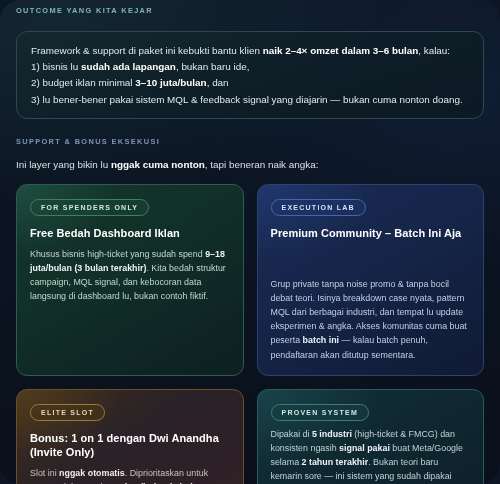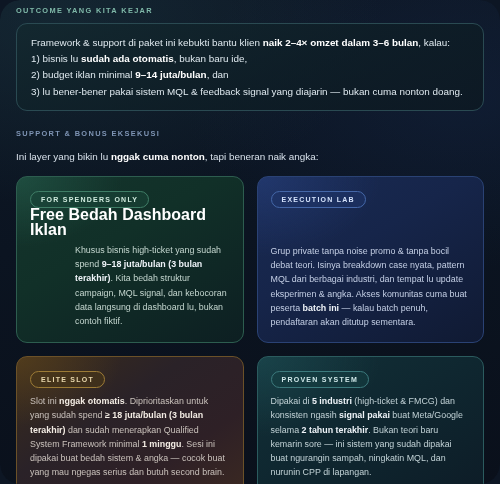--- a/index.html
+++ b/index.html
@@ -33,21 +33,21 @@
     font-size: 7.4px;
     font-weight: 700;
     letter-spacing: 1.35px;
     text-transform: uppercase;
   }
   .eyebrow-outcome { color: #7fb8a8; padding-top: 6px; }
   .eyebrow-support { color: #7e94b4; }
 
   
   .outcome-box {
-    margin-top: 8px;
+    margin-top: 16px;
     border: 1px solid #2a4a52;
     border-radius: 11px;
     background: linear-gradient(160deg, rgba(19,40,47,0.88) 0%, rgba(14,30,38,0.80) 55%, rgba(12,24,32,0.78) 100%);
     padding: 11px 14px 13px 14px;
     height: 88px;
   }
   .outcome-text {
     font-size: 9.9px;
     line-height: 16.2px;
     color: #dfe9ef;
@@ -126,70 +126,72 @@
     border: 1px solid transparent;
     white-space: nowrap;
   }
   .badge-spenders { color: #cfeadd; border-color: #3f7d66; background: rgba(25,70,56,0.55); }
   .badge-execution { color: #d4e2fb; border-color: #4467a8; background: rgba(30,52,104,0.60); }
   .badge-elite { color: #e9d8ad; border-color: #9c7b36; background: rgba(72,54,24,0.60); }
   .badge-proven { color: #cfe7e8; border-color: #3c7a7d; background: rgba(20,62,66,0.58); }
 
   
   .card-title {
-    margin-top: 0;
-    font-size: 16px;
+    margin-top: 10px;
+    font-size: 11px;
     font-weight: 700;
     line-height: 14.5px;
     color: #ffffff;
     letter-spacing: 0.05px;
   }
   .card-body {
     margin-top: 6px;
     font-size: 8.9px;
     line-height: 14.2px;
     color: #c3cdd9;
   }
   .card-body b { font-weight: 700; color: #eef3f8; }
   .card-elite .card-body { color: #c9c1bb; }
   .card-elite .card-body b { color: #f3ece4; text-align: right; }
-  .card-spenders .card-body { color: #c4d6cf; margin-left: 45px; }
+  .card-spenders .card-body { color: #c4d6cf; }
   .card-execution .card-body { color: #c3cee4; margin-top: 36px; }
   .card-proven .card-body { color: #c2d2d6; }
 </style>
 </head>
 <body>
 
 <div class="page">
 
   <div class="eyebrow eyebrow-outcome">OUTCOME YANG KITA KEJAR</div>
 
   <div class="outcome-box">
-    <div class="outcome-text">Framework &amp; support di paket ini kebukti bantu klien <b>naik 2–4× omzet dalam 3–6 bulan</b>, kalau:<br>1) bisnis lu <b>sudah ada otomatis</b>, bukan baru ide,<br>2) budget iklan minimal <b>9–14 juta/bulan</b>, dan<br>3) lu bener-bener pakai sistem MQL &amp; feedback signal yang diajarin — bukan cuma nonton doang.</div>
+    <div class="outcome-text">Framework &amp; support di paket ini kebukti bantu klien <b>naik 2–4× omzet dalam 3–6 bulan</b>, kalau:<br>1) bisnis lu <b>sudah ada lapangan</b>, bukan baru ide,<br>2) budget iklan minimal <b>3–10 juta/bulan</b>, dan<br>3) lu bener-bener pakai sistem MQL &amp; feedback signal yang diajarin — bukan cuma nonton doang.</div>
   </div>
 
   <div class="eyebrow eyebrow-support support-head">SUPPORT &amp; BONUS EKSEKUSI</div>
 
   <div class="support-intro">Ini layer yang bikin lu <b>nggak cuma nonton</b>, tapi beneran naik angka:</div>
 
   <div class="grid">
 
     <div class="card card-spenders">
       <span class="badge badge-spenders">FOR SPENDERS ONLY</span>
       <div class="card-title">Free Bedah Dashboard Iklan</div>
       <div class="card-body">Khusus bisnis high-ticket yang sudah spend <b>9–18 juta/bulan (3 bulan terakhir)</b>. Kita bedah struktur campaign, MQL signal, dan kebocoran data langsung di dashboard lu, bukan contoh fiktif.</div>
     </div>
 
     <div class="card card-execution">
       <span class="badge badge-execution">EXECUTION LAB</span>
+      <div class="card-title">Premium Community – Batch Ini Aja</div>
       <div class="card-body">Grup private tanpa noise promo &amp; tanpa bocil debat teori. Isinya breakdown case nyata, pattern MQL dari berbagai industri, dan tempat lu update eksperimen &amp; angka. Akses komunitas cuma buat peserta <b>batch ini</b> — kalau batch penuh, pendaftaran akan ditutup sementara.</div>
     </div>
 
     <div class="card card-elite">
       <span class="badge badge-elite">ELITE SLOT</span>
+      <div class="card-title">Bonus: 1 on 1 dengan Dwi Anandha (Invite Only)</div>
       <div class="card-body">Slot ini <b>nggak otomatis</b>. Diprioritaskan untuk yang sudah spend <b>≥ 18 juta/bulan (3 bulan terakhir)</b> dan sudah menerapkan Qualified System Framework minimal <b>1 minggu</b>. Sesi ini dipakai buat bedah sistem &amp; angka — cocok buat yang mau ngegas serius dan butuh second brain.</div>
     </div>
 
     <div class="card card-proven">
       <span class="badge badge-proven">PROVEN SYSTEM</span>
       <div class="card-body">Dipakai di <b>5 industri</b> (high-ticket &amp; FMCG) dan konsisten ngasih <b>signal pakai</b> buat Meta/Google selama <b>2 tahun terakhir</b>. Bukan teori baru kemarin sore — ini sistem yang sudah dipakai buat ngurangin sampah, ningkatin MQL, dan nurunin CPP di lapangan.</div>
     </div>
 
   </div>
 </div>

